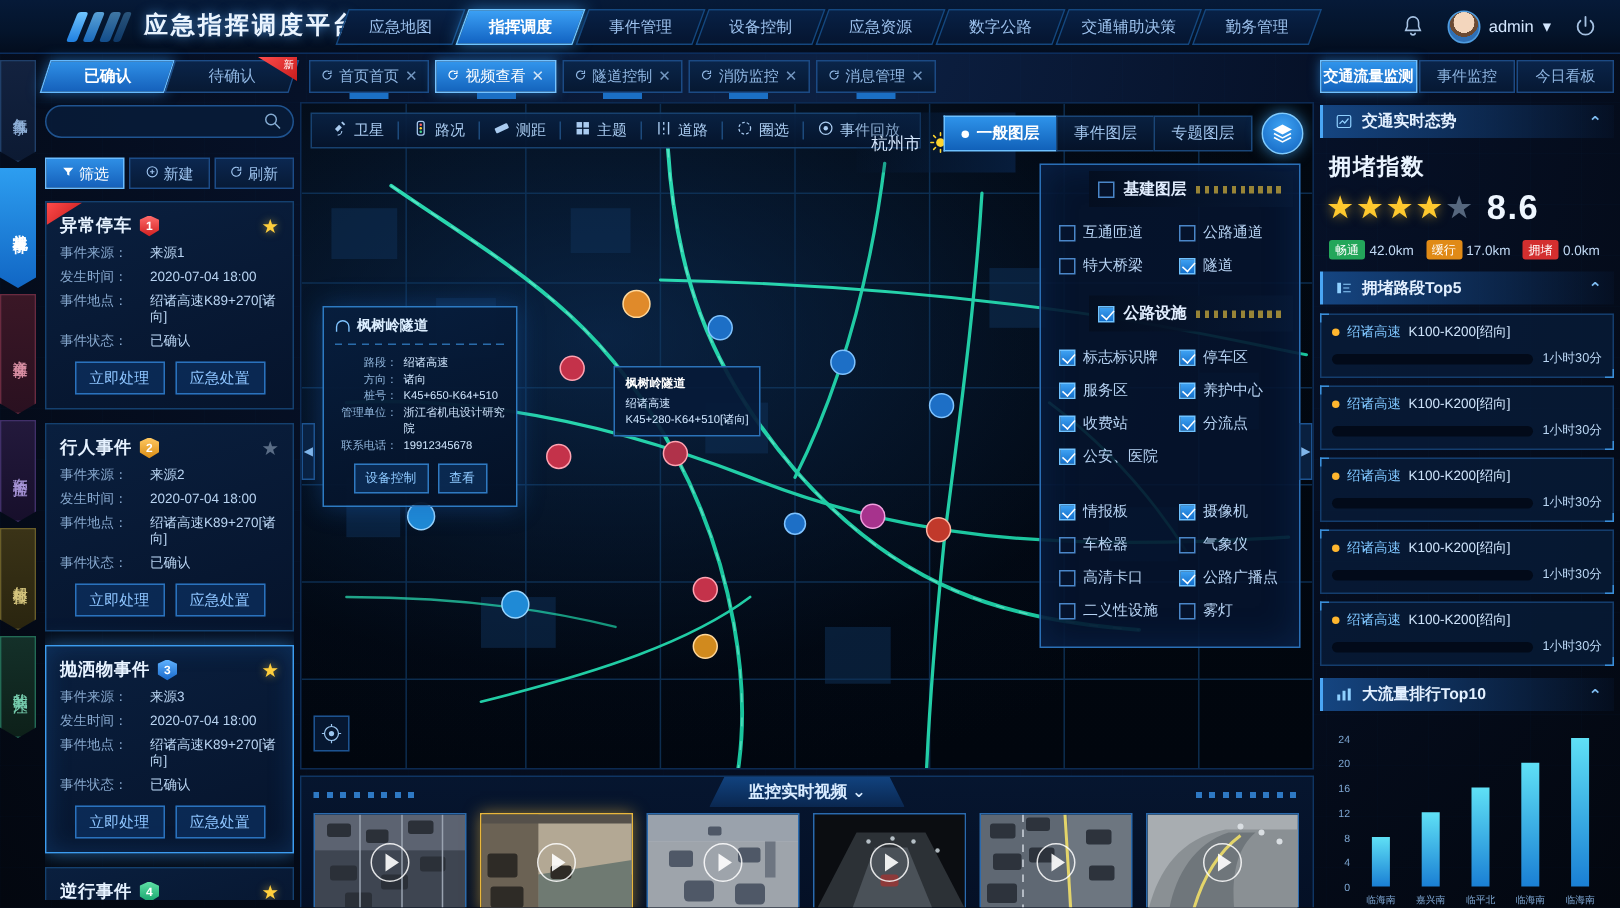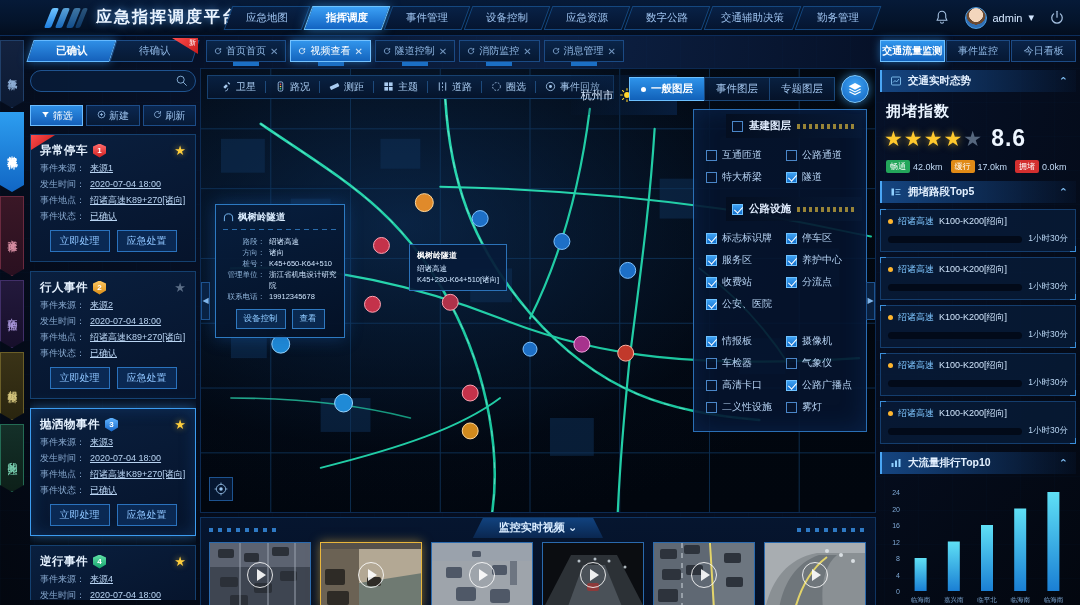--- a/index.html
+++ b/index.html
@@ -146,21 +146,21 @@
   }
   .ev-num.c1 { background: linear-gradient(180deg,#ff6b6b,#cf1d1d); }
   .ev-num.c2 { background: linear-gradient(180deg,#ffc861,#d98b12); }
   .ev-num.c3 { background: linear-gradient(180deg,#5fb2ff,#1565c8); }
   .ev-num.c4 { background: linear-gradient(180deg,#5fe0a5,#12a06a); }
   .star { margin-left: auto; font-size: 13px; line-height: 1; }
   .star.on { color: #ffcf3d; text-shadow: 0 0 6px rgba(255,207,61,.6); }
   .star.off { color: #5a6d86; }
   .ev-row { display: flex; font-size: 9px; color: #86a7cd; margin-top: 5px; line-height: 11px; }
   .ev-row .k { flex: none; }
-  .ev-row .v { color: #b9d4f2; margin-left: 5px; text-decoration: underline; }
+  .ev-row .v { color: #b9d4f2; margin-left: 15px; }
   .ev-btns { display: flex; gap: 7px; margin-top: 8px; justify-content: center; }
   .ev-btn {
     padding: 3px 9px; font-size: 10px; color: #8ec5ff; cursor: pointer;
     background: rgba(13,54,106,.6); border: 1px solid #2a72bd;
   }
 
   
   .map-wrap { position: absolute; left: 200px; top: 40px; width: 676px; height: 560px; }
   .tabstrip { display: flex; gap: 4px; height: 28px; align-items: flex-start; padding-left: 6px; }
   .doc-tab {

